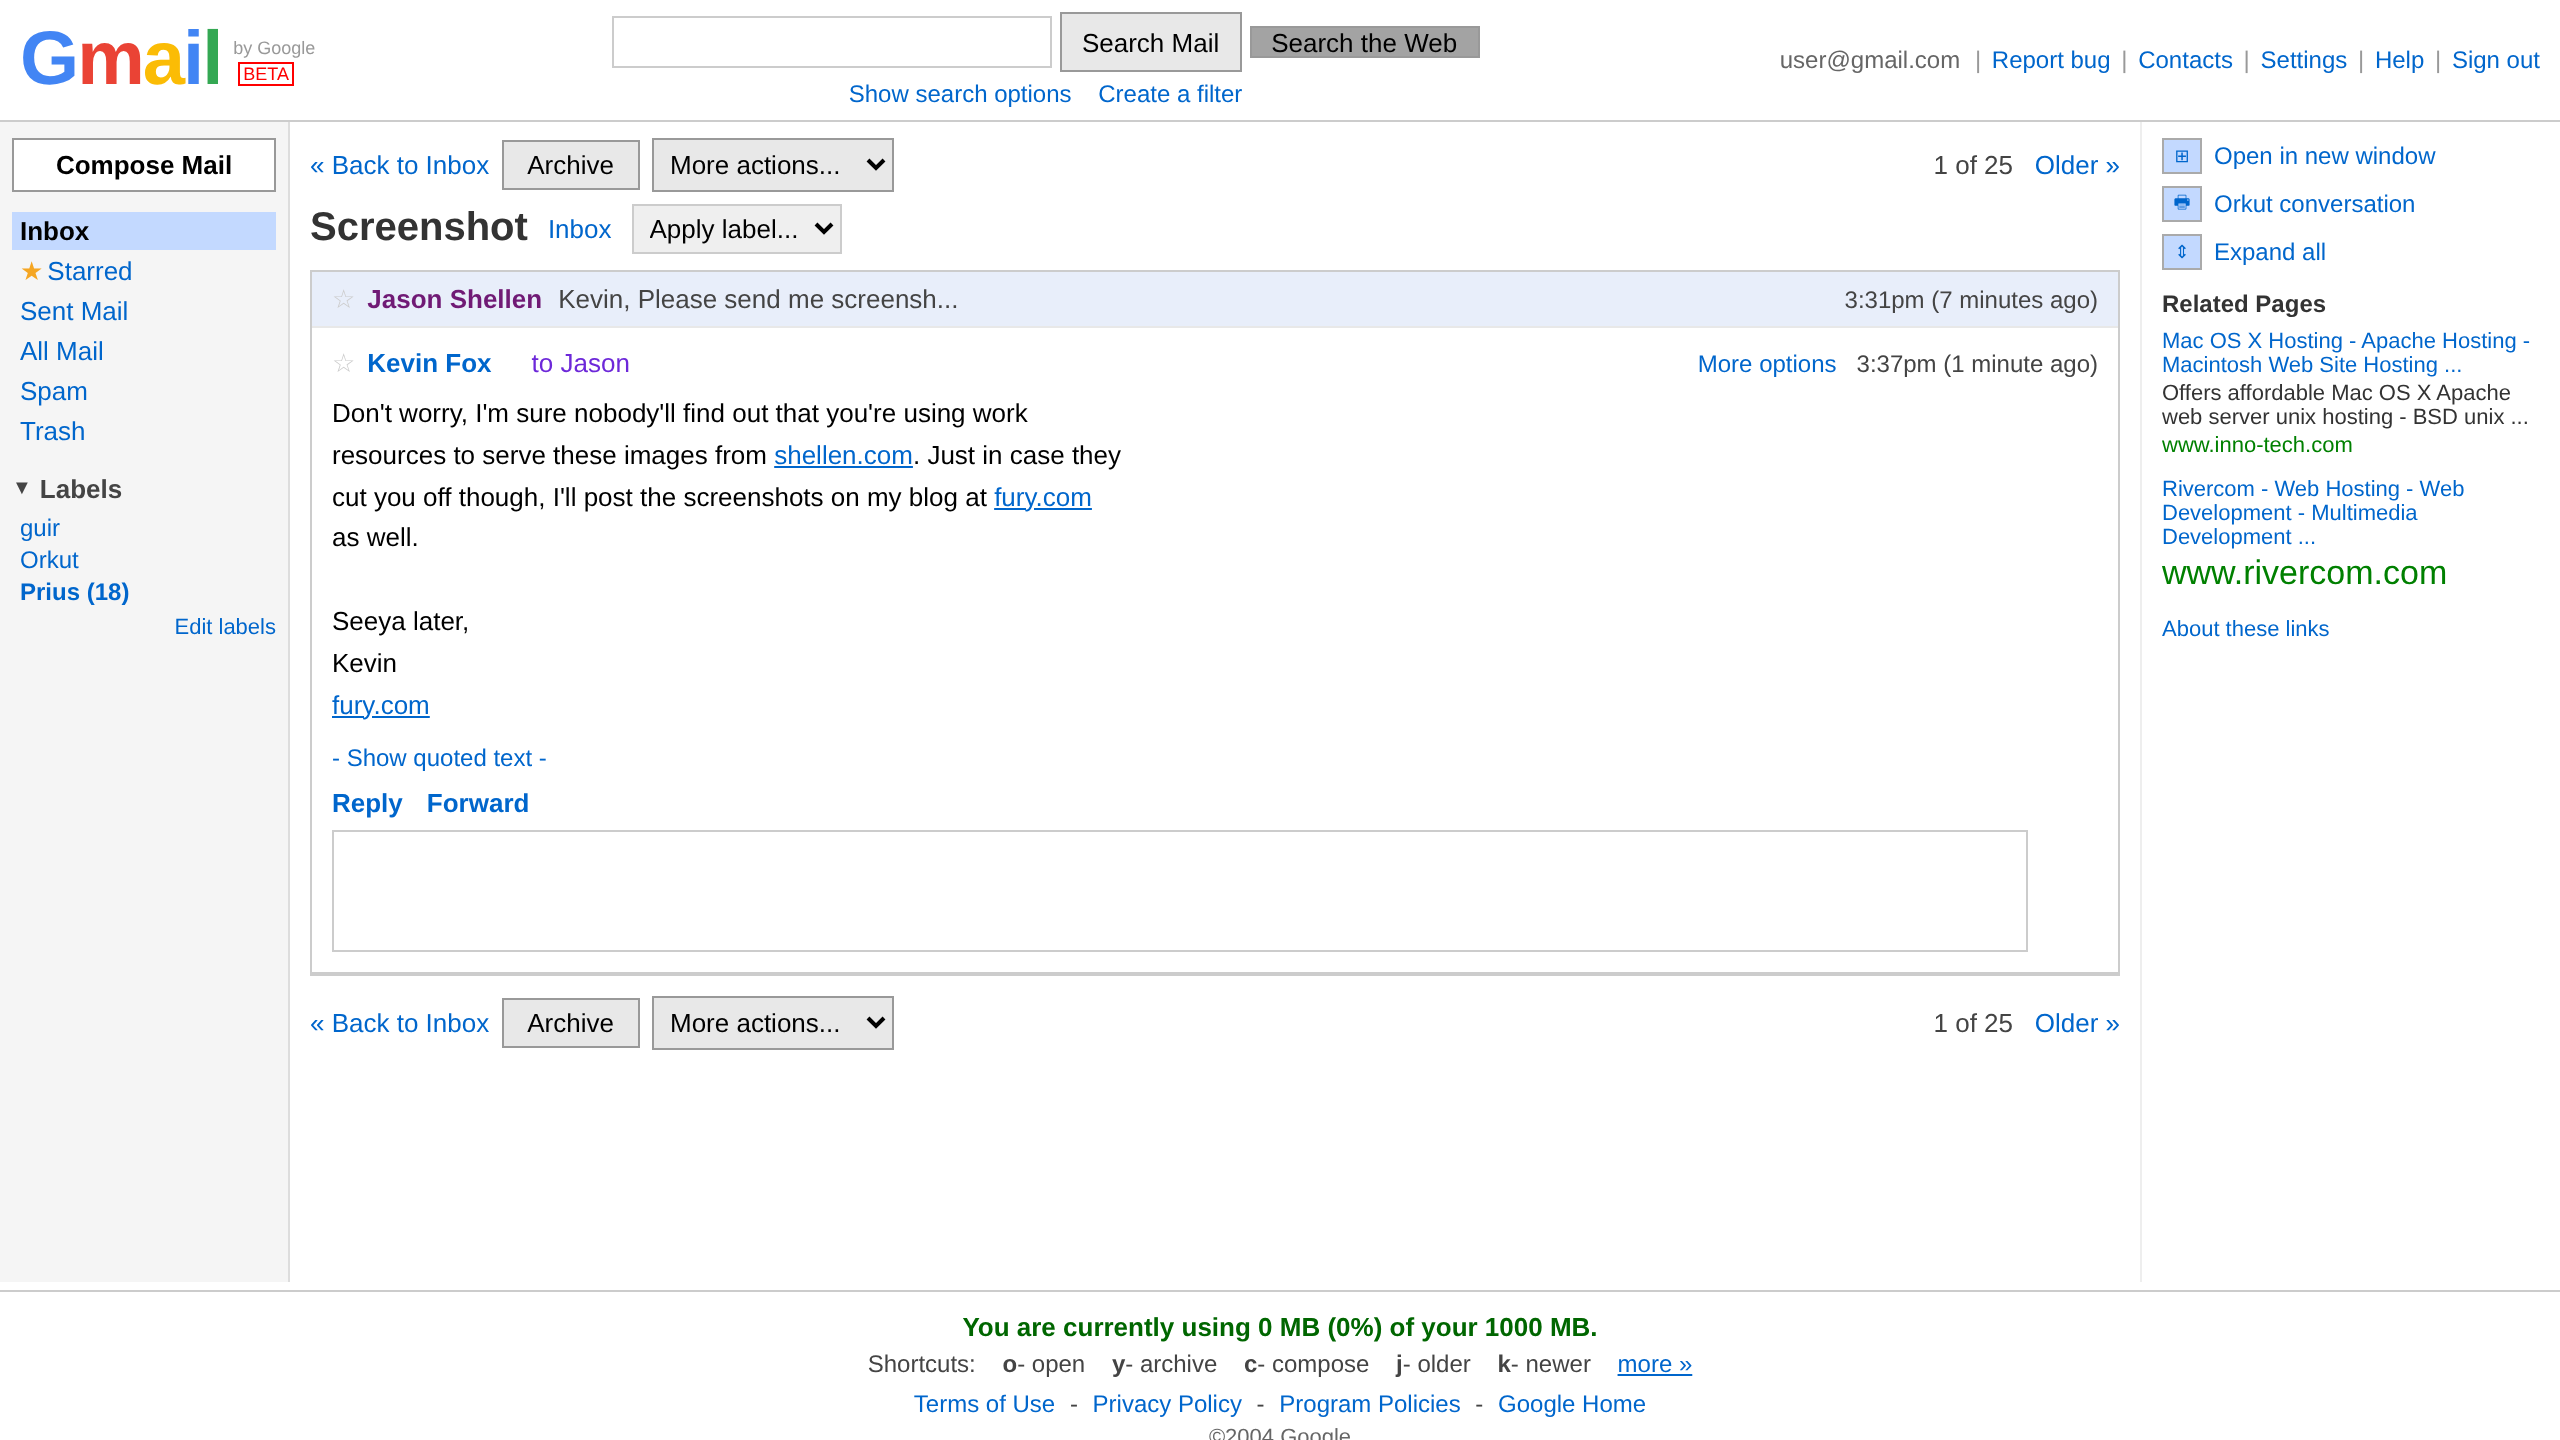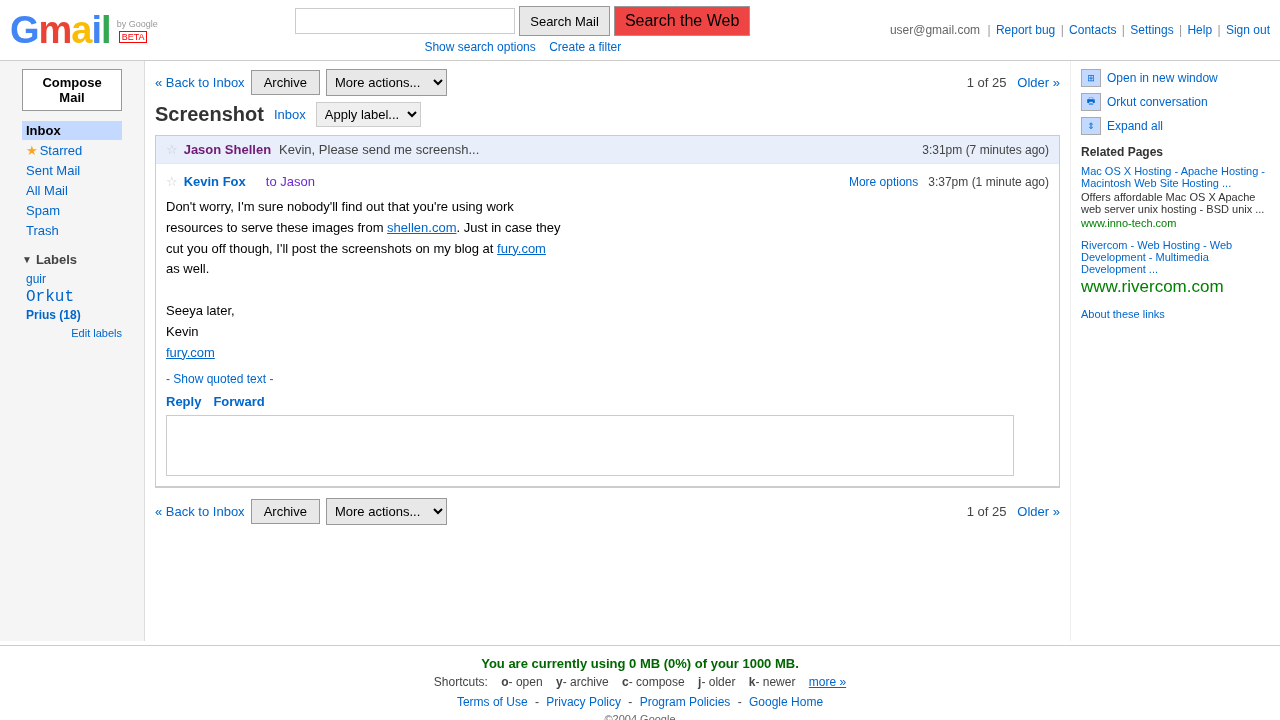--- a/index.html
+++ b/index.html
@@ -92,21 +92,21 @@
           <span id="logo-beta" style="font-size:9px;color:#f00;border:1px solid #f00;padding:0 2px;">BETA</span>
         </span>
       </div>
     </div>
   </div>
 
   <div id="search-area">
     <div id="search-row">
       <input id="search-input" type="text" style="width: 220px; height: 26px; border: 1px solid rgb(204, 204, 204); padding: 2px 4px; font-size: 13px;">
       <button style="height:30px;padding:0 10px;background:#e8e8e8;border:1px solid #999;cursor:pointer;font-size:13px;">Search Mail</button>
-      <button style="height:30px;padding:0 10px;background:#ef4444;border:1px solid #999;cursor:pointer;font-size:16px;">Search the Web</button>
+      <button style="height:16px;padding:0 10px;background:#a3a3a3;border:1px solid #999;cursor:pointer;font-size:13px;">Search the Web</button>
     </div>
     <div id="search-links" style="font-size:12px;margin-top:4px;">
       <a href="#">Show search options</a>
       &nbsp;&nbsp;
       <a href="#">Create a filter</a>
     </div>
   </div>
 
   <div id="top-nav" style="font-size:12px;text-align:right;">
     <span id="user-email" style="color:#666;">user@gmail.com</span>
@@ -118,40 +118,40 @@
     <a href="#">Settings</a>
     <span style="color:#999;">|</span>
     <a href="#">Help</a>
     <span style="color:#999;">|</span>
     <a href="#">Sign out</a>
   </div>
 </div>
 
 <div id="main" style="display:flex;min-height:560px;">
 
-  <div id="sidebar" style="width:145px;padding:8px 22px;background:#f5f5f5;border-right:1px solid #ddd;">
+  <div id="sidebar" style="width:145px;padding:8px 6px;background:#f5f5f5;border-right:1px solid #ddd;">
     <a href="#" style="display:block;background:#fff;border:1px solid #999;color:#000;text-align:center;padding:5px 8px;font-weight:bold;font-size:13px;text-decoration:none;margin-bottom:10px;">Compose Mail</a>
 
     <a href="#" class="nav-item active" style="display:block;padding:2px 4px;text-decoration:none;font-weight:bold;color:#000;font-size:13px;background:#c3d9ff;margin:1px 0;">Inbox</a>
     <a href="#" class="nav-item" style="display:flex;align-items:center;gap:2px;padding:2px 4px;text-decoration:none;color:#06c;font-size:13px;margin:1px 0;">
       <span style="color:#f5a623;">★</span>
       <span>Starred</span>
     </a>
     <a href="#" class="nav-item" style="display:block;padding:2px 4px;text-decoration:none;color:#06c;font-size:13px;margin:1px 0;">Sent Mail</a>
     <a href="#" class="nav-item" style="display:block;padding:2px 4px;text-decoration:none;color:#06c;font-size:13px;margin:1px 0;">All Mail</a>
     <a href="#" class="nav-item" style="display:block;padding:2px 4px;text-decoration:none;color:#06c;font-size:13px;margin:1px 0;">Spam</a>
     <a href="#" class="nav-item" style="display:block;padding:2px 4px;text-decoration:none;color:#06c;font-size:13px;margin:1px 0;">Trash</a>
 
     <div id="labels-section" style="margin-top:12px;">
       <div id="labels-header" style="display:flex;align-items:center;gap:4px;font-size:13px;font-weight:bold;color:#444;margin-bottom:4px;cursor:pointer;">
         <span style="font-size:10px;">▼</span>
         <span>Labels</span>
       </div>
       <a href="#" class="label-link" style="display:block;padding:1px 4px;text-decoration:none;color:#06c;font-size:12px;">guir</a>
-      <a href="#" class="label-link" style="display:block;padding:1px 4px;text-decoration:none;color:#06c;font-size:16px;font-family:Liberation Mono, monospace;">Orkut</a>
+      <a href="#" class="label-link" style="display:block;padding:1px 4px;text-decoration:none;color:#06c;font-size:12px;">Orkut</a>
       <a href="#" class="label-link bold" style="display:block;padding:1px 4px;text-decoration:none;color:#06c;font-size:12px;font-weight:bold;">Prius (18)</a>
       <a href="#" style="display:block;text-align:right;color:#06c;font-size:11px;text-decoration:none;margin-top:4px;">Edit labels</a>
     </div>
   </div>
 
   <div id="content" style="flex:1;padding:8px 10px;">
 
     <div class="action-bar" style="display:flex;align-items:center;justify-content:space-between;margin-bottom:6px;">
       <div class="action-bar-left" style="display:flex;align-items:center;gap:6px;">
         <a href="#" style="color:#06c;text-decoration:none;font-size:13px;">« Back to Inbox</a>

